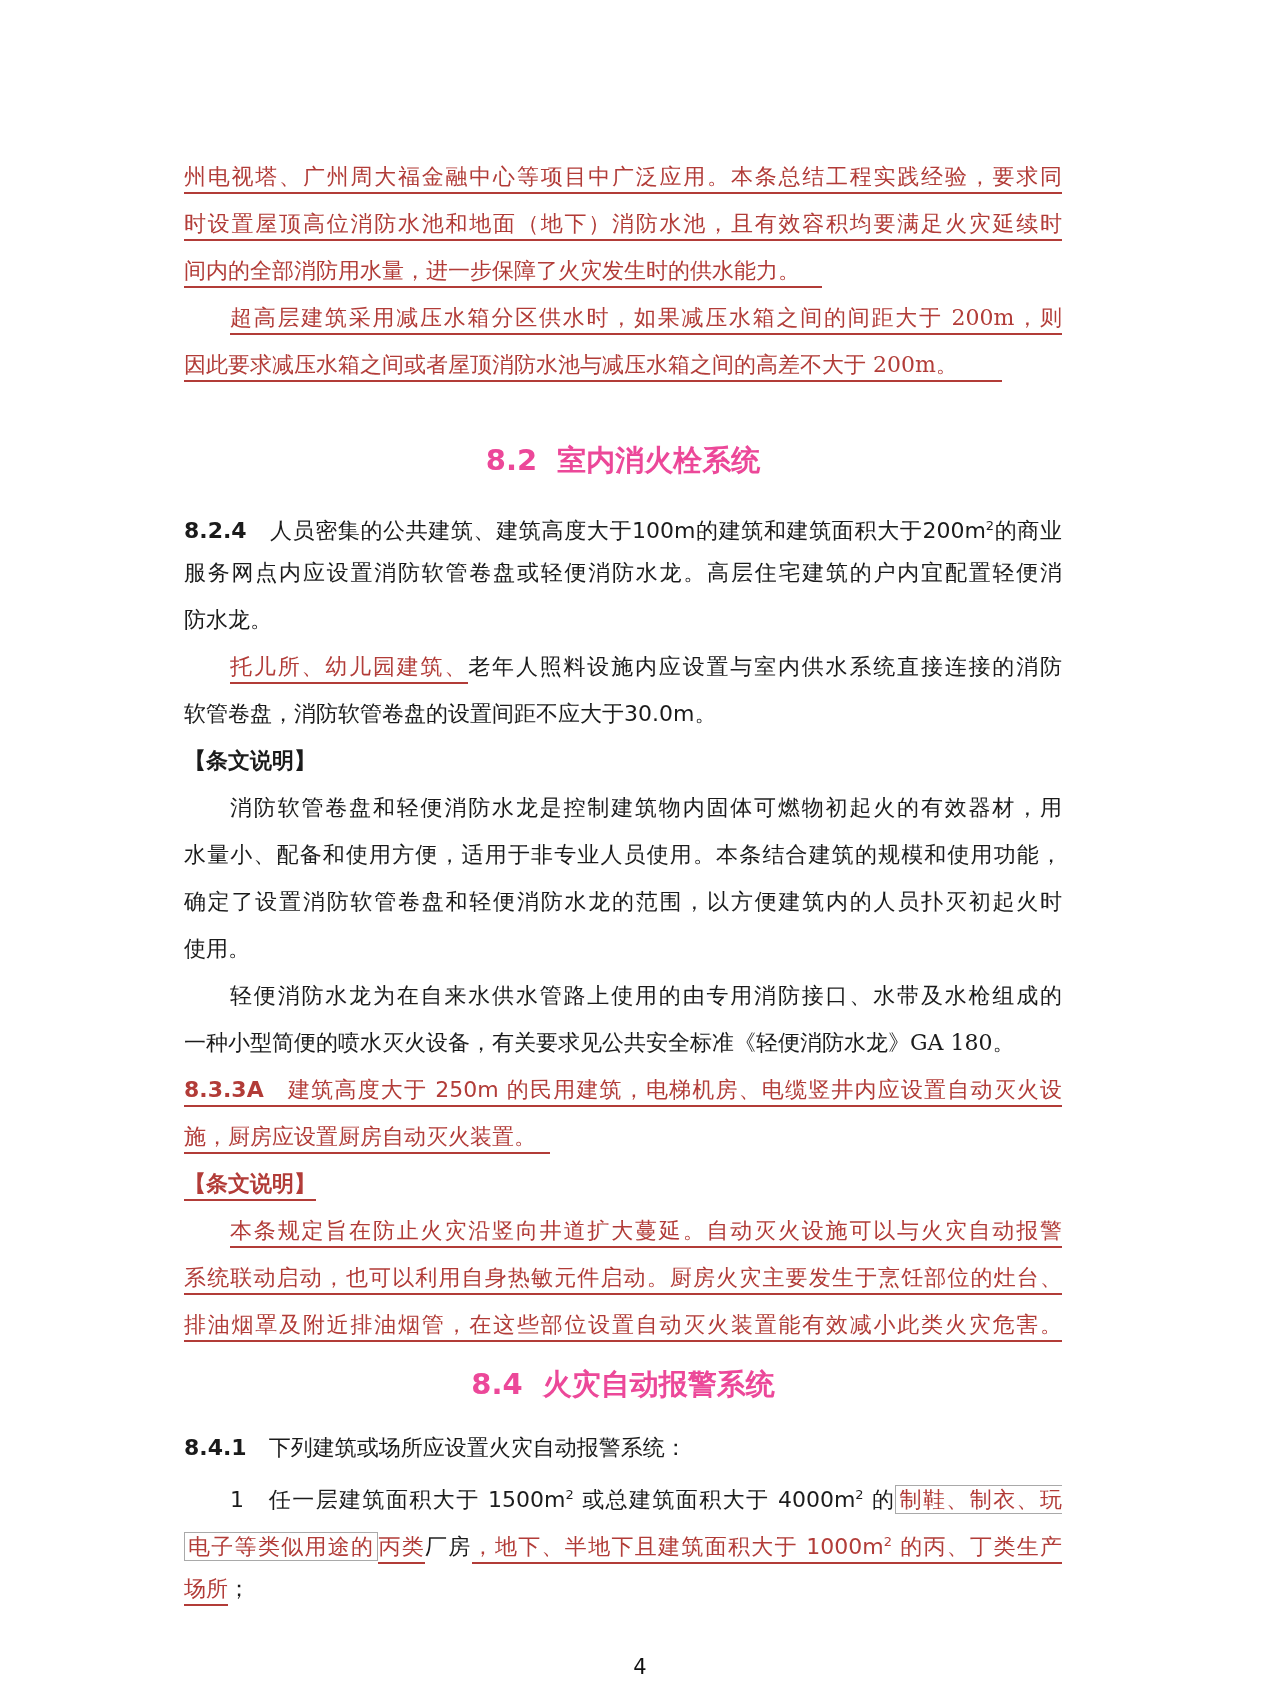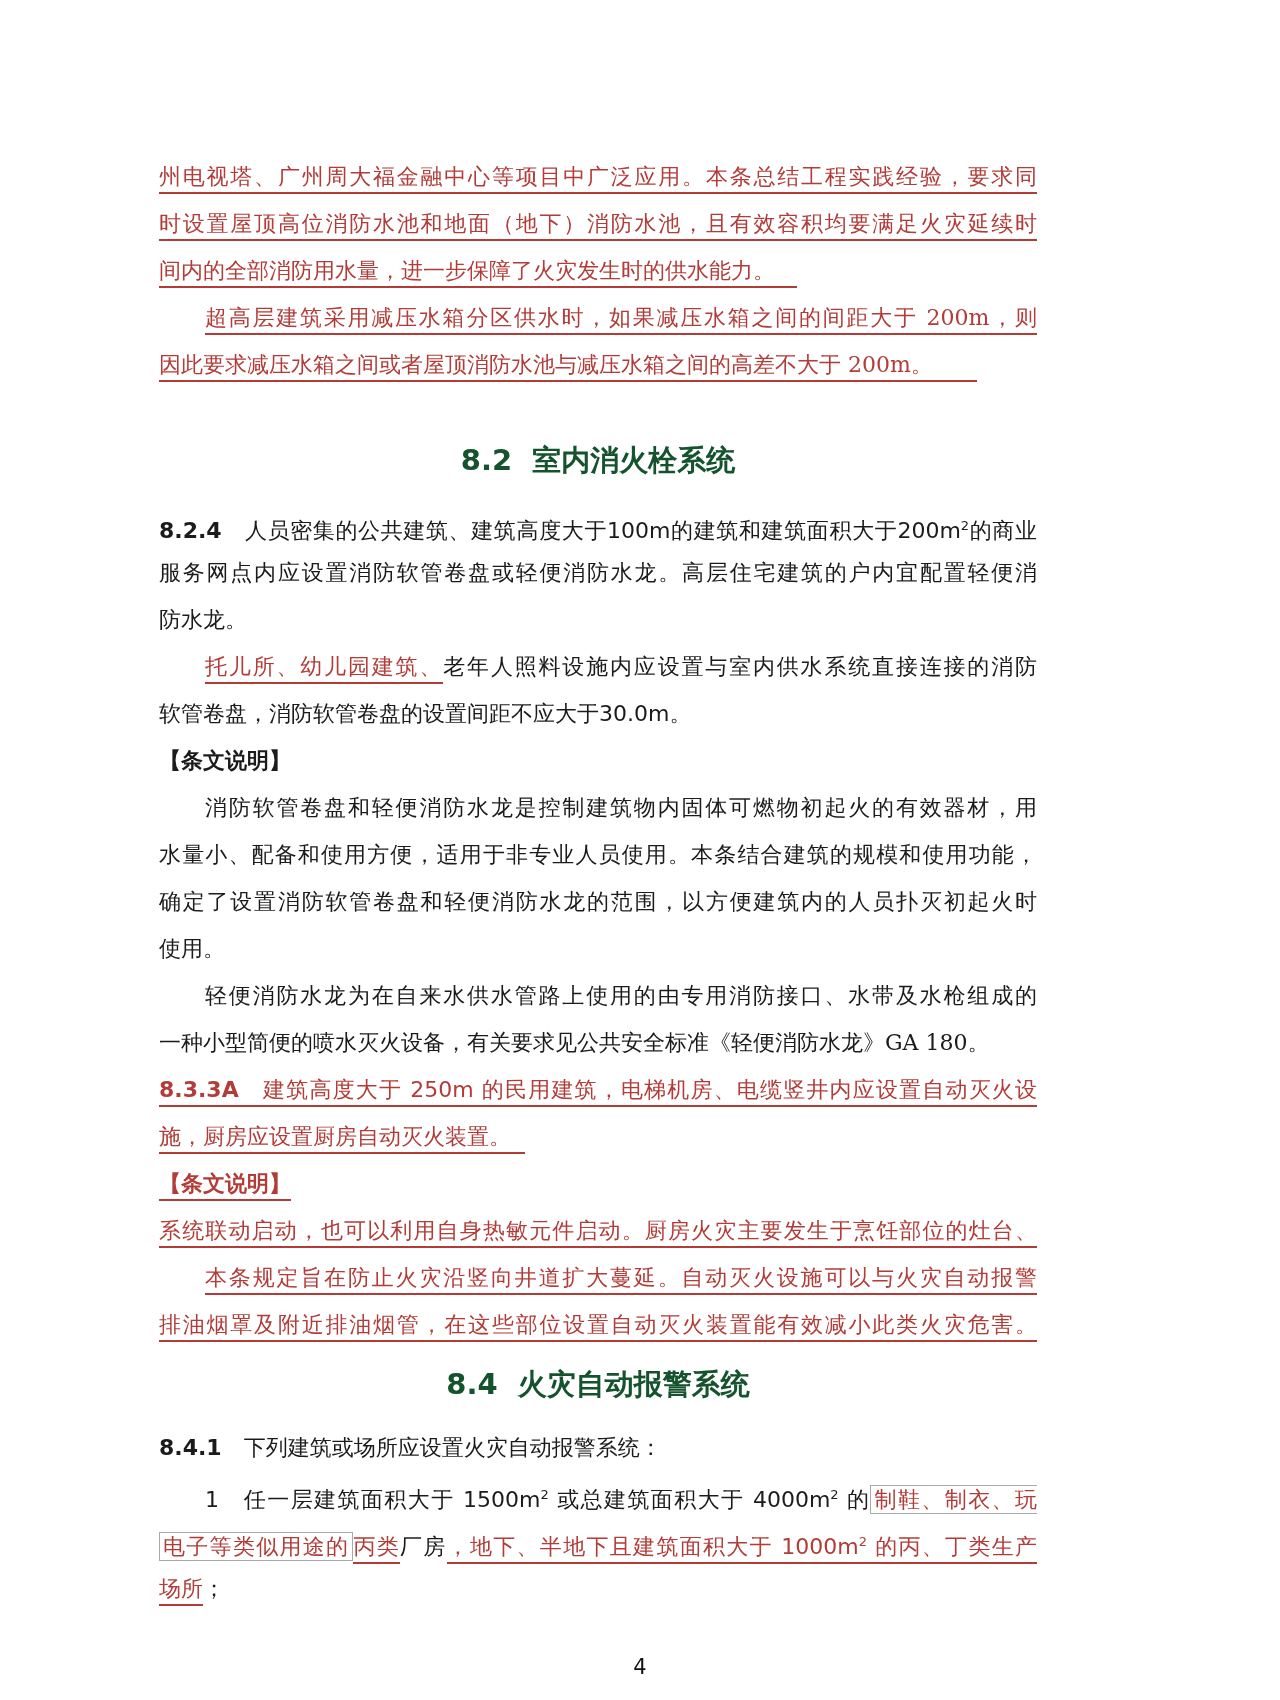--- a/index.html
+++ b/index.html
@@ -12,21 +12,21 @@
     position:relative;
     width:1280px;
     height:1700px;
     background:#ffffff;
     overflow:hidden;
     font-family:"DejaVu Serif", serif;
     color:var(--ink);
   }
   .content{
     position:absolute;
-    left:159px;
+    left:184px;
     top:153px;
     width:878px;
   }
   .ln{
     font-size:22px;
     line-height:47px;
     height:47px;
     overflow:hidden;
     text-align:justify;
     color:var(--ink);
@@ -38,21 +38,21 @@
   .u{ border-bottom:2px solid currentColor; padding-bottom:3px; }
   .b{ font-weight:bold; }
   .sup{ font-size:13px; vertical-align:super; }
   .box{ border:1.5px solid var(--boxborder); padding:1px 3px; }
   .heading{
     font-family:"DejaVu Sans", sans-serif;
     font-weight:bold;
     font-size:29px;
     line-height:40px;
     text-align:center;
-    color:#14532d;
+    color:#ec4899;
   }
   .heading .h-gap{ display:inline-block; width:20px; }
   #h82{ margin:52px 0 22px; }
   #h84{ margin:16px 0 20px; }
   .pageno{
     position:absolute;
     left:0; right:0;
     top:1655px;
     text-align:center;
     font-family:"DejaVu Sans", sans-serif;
@@ -100,22 +100,22 @@
 
     <div class="ln j sans">
       <span class="red u"><span class="b">8.3.3A</span><span>　建筑高度大于 250m 的民用建筑，电梯机房、电缆竖井内应设置自动灭火设</span></span>
     </div>
     <div class="ln sans">
       <span class="red u"><span>施，厨房应设置厨房自动灭火装置。</span><span>&nbsp;&nbsp;</span></span>
     </div>
 
     <div class="ln sans b"><span class="red u">【条文说明】</span></div>
 
+    <div class="ln j ind"><span class="red u">本条规定旨在防止火灾沿竖向井道扩大蔓延。自动灭火设施可以与火灾自动报警</span></div>
     <div class="ln j"><span class="red u">系统联动启动，也可以利用自身热敏元件启动。厨房火灾主要发生于烹饪部位的灶台、</span></div>
-    <div class="ln j ind"><span class="red u">本条规定旨在防止火灾沿竖向井道扩大蔓延。自动灭火设施可以与火灾自动报警</span></div>
     <div class="ln j"><span class="red u">排油烟罩及附近排油烟管，在这些部位设置自动灭火装置能有效减小此类火灾危害。</span></div>
 
     <div class="heading" id="h84">
       <span>8.4</span><span class="h-gap"></span><span>火灾自动报警系统</span>
     </div>
 
     <div class="ln sans">
       <span class="b">8.4.1</span><span>　下列建筑或场所应设置火灾自动报警系统：</span>
     </div>
 

